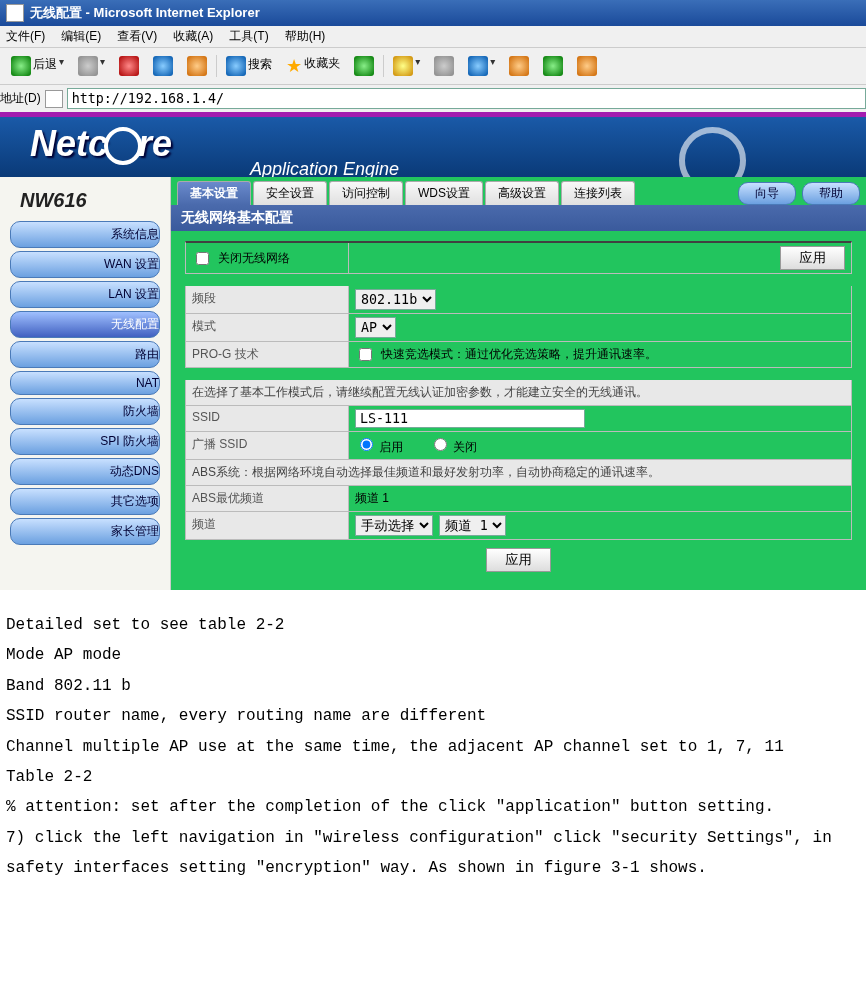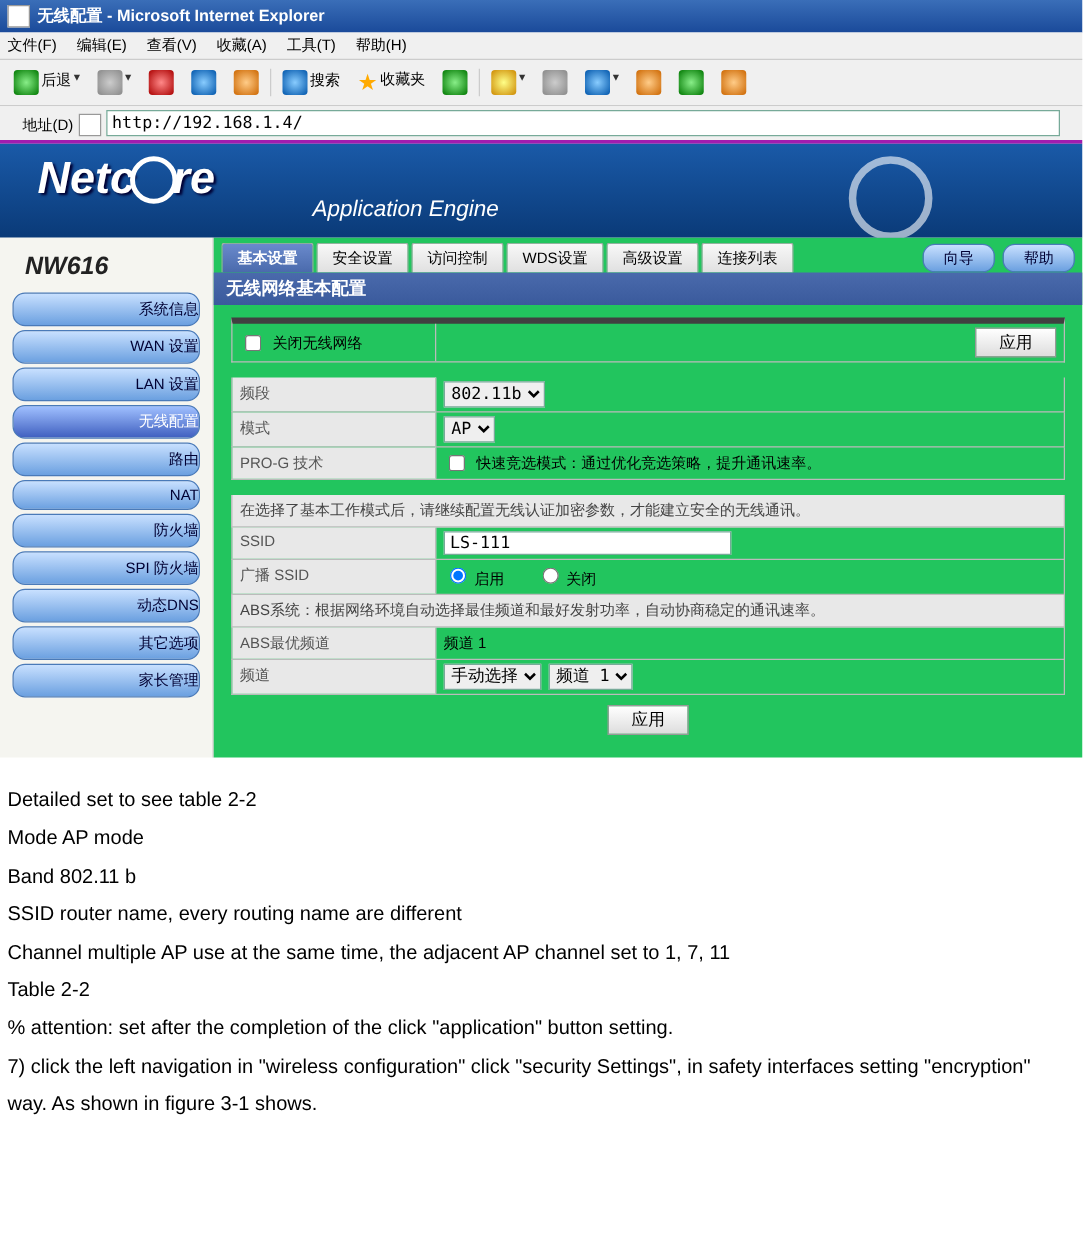--- a/index.html
+++ b/index.html
@@ -11,50 +11,50 @@
 .tb-btn{display:flex;gap:2px;padding:2px 4px;border:1px solid transparent;border-radius:3px}
 .tb-ico{width:20px;height:20px;display:inline-block;border-radius:3px}
 .green{background:radial-gradient(circle,#8e8,#070)}
 .red{background:radial-gradient(circle,#f88,#a00)}
 .blue{background:radial-gradient(circle,#8cf,#05a)}
 .yellow{background:radial-gradient(circle,#ff8,#c80)}
 .orange{background:radial-gradient(circle,#fc8,#c60)}
 .grey{background:radial-gradient(circle,#ccc,#888)}
 .star{color:#fa0;font-size:18px}
 .arrow{font-size:10px;color:#333}
-.addr{background:#f0f0f0;padding:3px 18px;display:flex;align-items:flex-end;gap:4px;border-bottom:3px solid #a21caf}
+.addr{background:#f0f0f0;padding:3px 0;display:flex;align-items:center;gap:4px;border-bottom:5px solid #a21caf}
 .addr input{flex:1;border:1px solid #7a9;padding:2px 4px;font-family:monospace}
-.banner{background:linear-gradient(#1a5aa8,#0a3a78);height:75px;position:relative;overflow:hidden}
+.banner{background:linear-gradient(#1a5aa8,#0a3a78);height:60px;position:relative;overflow:hidden}
 .logo{font-family:Arial;font-size:36px;font-weight:bold;font-style:italic;color:#fff;padding:6px 30px;text-shadow:2px 2px 2px #003}
 .logo .ring{display:inline-block;width:30px;height:30px;border:4px solid #fff;border-radius:50%;vertical-align:middle;margin:0 -4px}
 .subtitle{color:#fff;font-style:italic;font-size:18px;padding-left:250px;margin-top:-12px}
 .bigring{position:absolute;right:120px;top:10px;width:55px;height:55px;border:6px solid rgba(255,255,255,.6);border-radius:50%}
 .content{display:flex}
 .sidebar{width:170px;background:#f5f5f0;border-right:1px solid #ccc;padding:6px 0}
 .model{font-size:20px;font-weight:bold;padding:6px 20px;font-style:italic;color:#222}
 .nav-btn{margin:3px 10px;padding:4px 0;text-align:right;background:linear-gradient(#c8e0ff,#6ba0e0);border:1px solid #4a7ab8;border-radius:10px;color:#003;font-size:12px;cursor:pointer}
 .nav-btn.active{background:linear-gradient(#a0c0ff,#4060c0);color:#fff}
 .main{flex:1;padding:0;background:#22c55e}
 .tabs{display:flex;gap:2px;padding:4px 6px 0 6px;align-items:center}
 .tab{padding:3px 12px;background:linear-gradient(#f8f8f8,#e0e0e0);border:1px solid #aaa;border-bottom:none;border-radius:3px 3px 0 0;font-size:12px;cursor:pointer}
 .tab.active{background:linear-gradient(#6a8acc,#4a6aac);color:#fff;font-weight:bold}
 .pill{margin-left:auto;padding:2px 16px;background:linear-gradient(#c8e0ff,#6ba0e0);border:1px solid #4a7ab8;border-radius:10px;color:#003;cursor:pointer}
 .section-title{background:linear-gradient(#4a6aac,#3a5a9c);color:#fff;font-weight:bold;padding:4px 10px;font-size:14px}
 .form-area{padding:10px 14px}
 .row{display:flex;border:1px solid #bbb;border-top:none}
-.row:first-child{border-top:5px solid #404040}
+.row:first-child{border-top:2px solid #404040}
 .lbl{width:150px;background:#e8e8e8;padding:4px 6px;border-right:1px solid #bbb;color:#555}
 .val{flex:1;padding:3px 6px;display:flex;align-items:center;gap:6px}
 .val input[type=text]{border:1px solid #7a9;padding:1px 4px;font-family:monospace;width:220px}
 select{border:1px solid #7a9;font-family:monospace;padding:1px}
 .full{background:#e8e8e8;padding:4px 6px;color:#444;border:1px solid #bbb;border-top:none}
 .btn{padding:2px 18px;border:1px solid #999;background:linear-gradient(#fff,#ddd);cursor:pointer}
 .apply-row{text-align:center;padding:8px}
 .gap{height:12px}
-.doc{padding:20px 6px;font-family:Liberation Sans, sans-serif;font-size:16px;line-height:1.9}
+.doc{padding:20px 6px;font-family:Liberation Mono, monospace;font-size:16px;line-height:1.9}
 </style>
 </head>
 <body>
 
 <div class="titlebar">
   <span class="icon"></span>
   <span>无线配置 - Microsoft Internet Explorer</span>
 </div>
 
 <div class="menubar">

